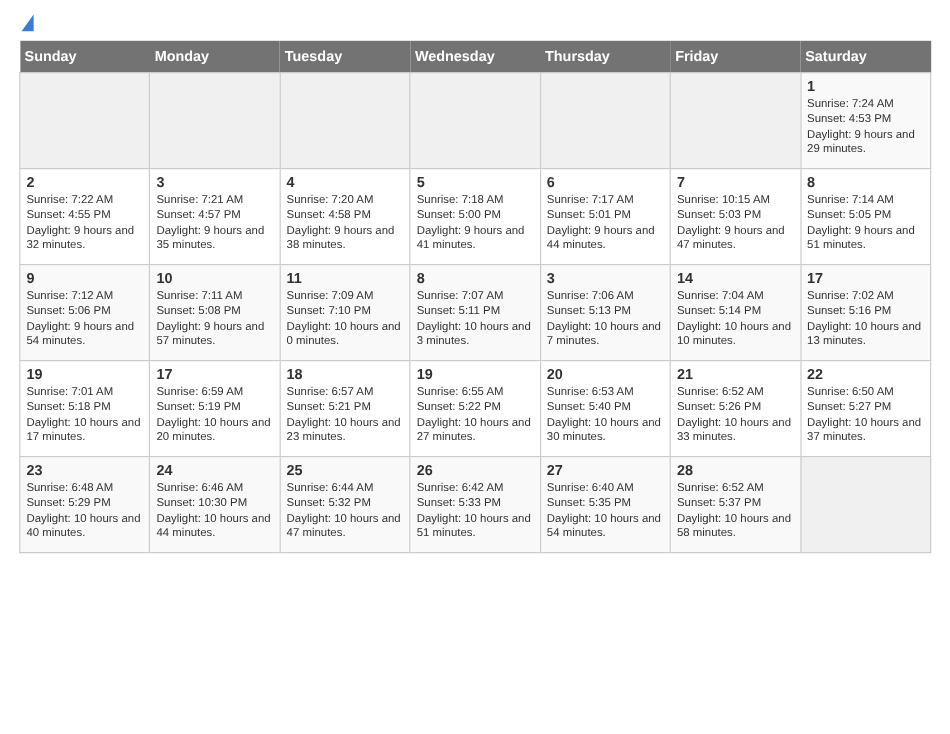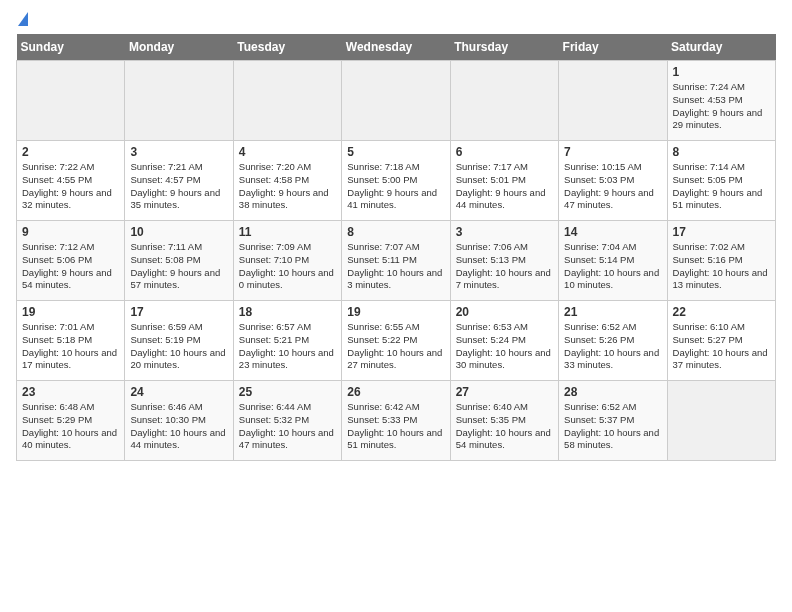--- a/index.html
+++ b/index.html
@@ -254,32 +254,32 @@
         </td>
         <td>
           <span class="day-number">19</span>
           <div class="day-info">Sunrise: 6:55 AM
 Sunset: 5:22 PM
 Daylight: 10 hours and 27 minutes.</div>
         </td>
         <td>
           <span class="day-number">20</span>
           <div class="day-info">Sunrise: 6:53 AM
-Sunset: 5:24 PM
+Sunset: 5:40 PM
 Daylight: 10 hours and 30 minutes.</div>
         </td>
         <td>
           <span class="day-number">21</span>
           <div class="day-info">Sunrise: 6:52 AM
 Sunset: 5:26 PM
 Daylight: 10 hours and 33 minutes.</div>
         </td>
         <td>
           <span class="day-number">22</span>
-          <div class="day-info">Sunrise: 6:10 AM
+          <div class="day-info">Sunrise: 6:50 AM
 Sunset: 5:27 PM
 Daylight: 10 hours and 37 minutes.</div>
         </td>
       </tr>
       <tr>
         <td>
           <span class="day-number">23</span>
           <div class="day-info">Sunrise: 6:48 AM
 Sunset: 5:29 PM
 Daylight: 10 hours and 40 minutes.</div>

